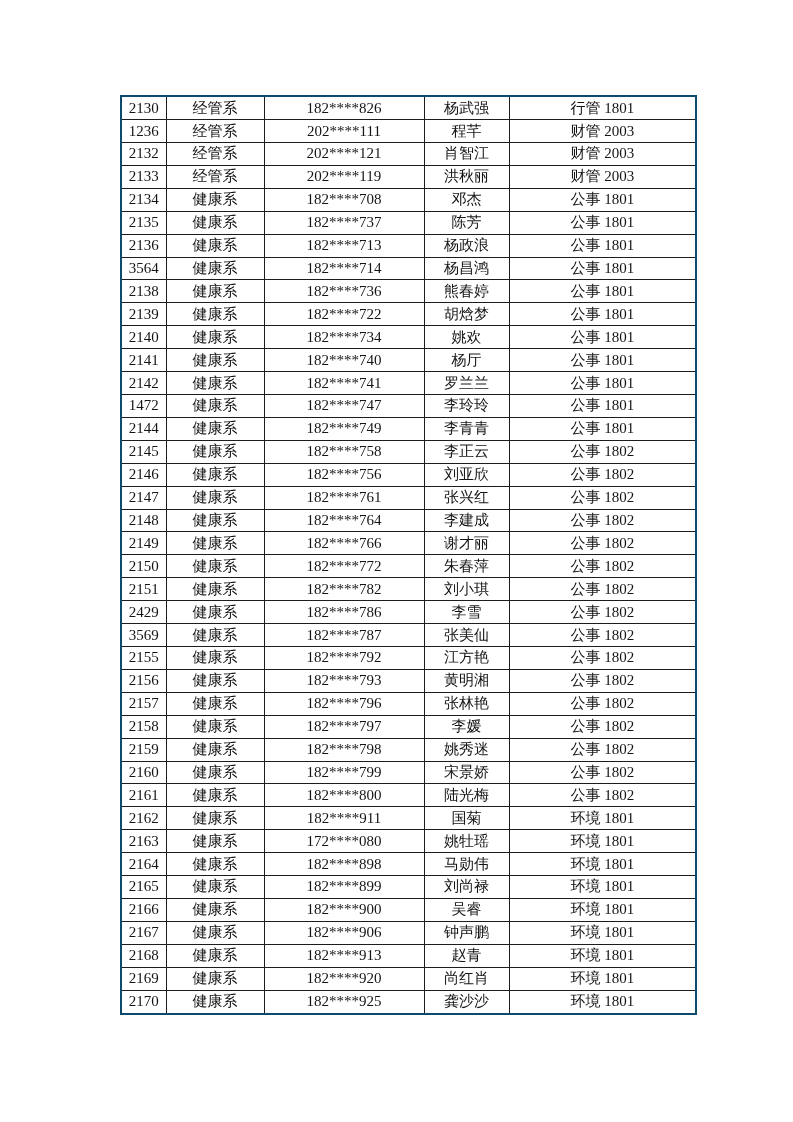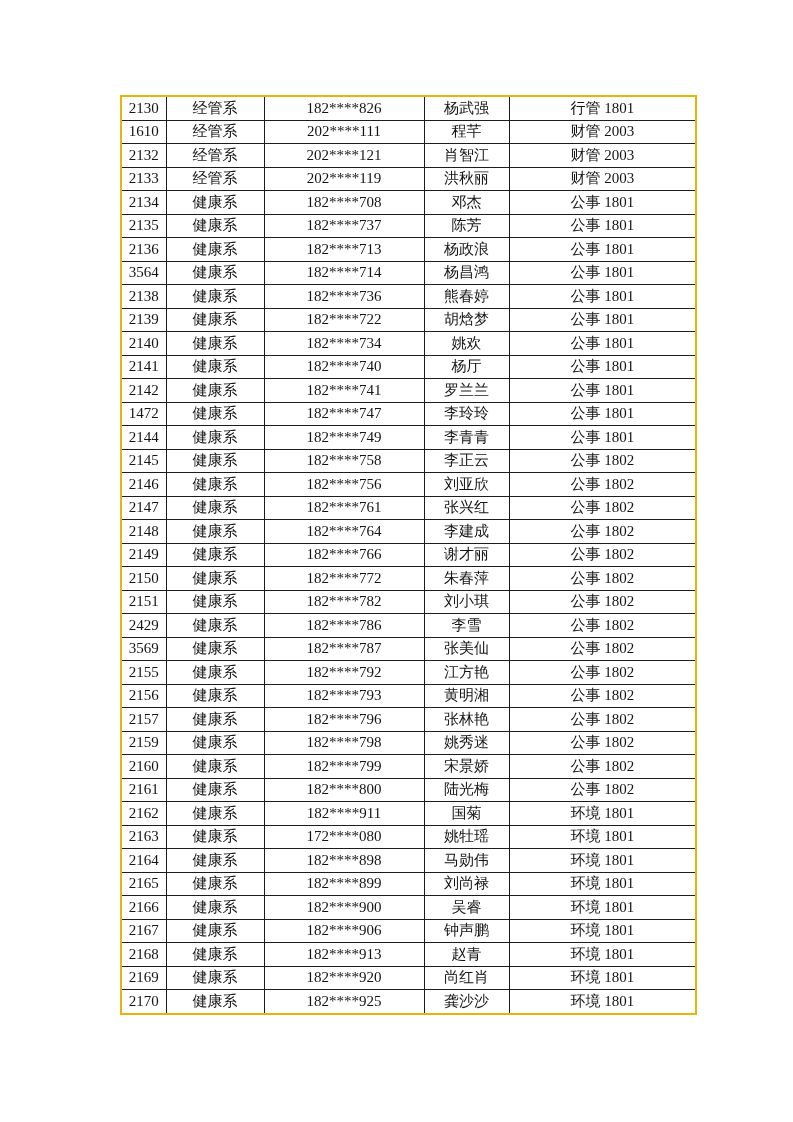--- a/index.html
+++ b/index.html
@@ -21,21 +21,21 @@
     background: #ffffff;
   }
   table.roster {
     position: absolute;
     left: 120px;
     top: 95px;
     width: 575px;
     height: 920px;
     border-collapse: collapse;
     table-layout: fixed;
-    border: 2px solid #eab308;
+    border: 2px solid #0c4a6e;
   }
   table.roster td {
     border: 1px solid #1c1c1c;
     text-align: center;
     vertical-align: middle;
     font-size: 15px;
     line-height: 1;
     padding: 0;
     white-space: nowrap;
     overflow: hidden;
@@ -55,21 +55,21 @@
     </colgroup>
     <tbody>
         <tr>
           <td>2130</td>
           <td>经管系</td>
           <td>182****826</td>
           <td>杨武强</td>
           <td>行管 1801</td>
         </tr>
         <tr>
-          <td>1610</td>
+          <td>1236</td>
           <td>经管系</td>
           <td>202****111</td>
           <td>程芊</td>
           <td>财管 2003</td>
         </tr>
         <tr>
           <td>2132</td>
           <td>经管系</td>
           <td>202****121</td>
           <td>肖智江</td>
@@ -237,20 +237,27 @@
           <td>公事 1802</td>
         </tr>
         <tr>
           <td>2157</td>
           <td>健康系</td>
           <td>182****796</td>
           <td>张林艳</td>
           <td>公事 1802</td>
         </tr>
         <tr>
+          <td>2158</td>
+          <td>健康系</td>
+          <td>182****797</td>
+          <td>李媛</td>
+          <td>公事 1802</td>
+        </tr>
+        <tr>
           <td>2159</td>
           <td>健康系</td>
           <td>182****798</td>
           <td>姚秀迷</td>
           <td>公事 1802</td>
         </tr>
         <tr>
           <td>2160</td>
           <td>健康系</td>
           <td>182****799</td>

